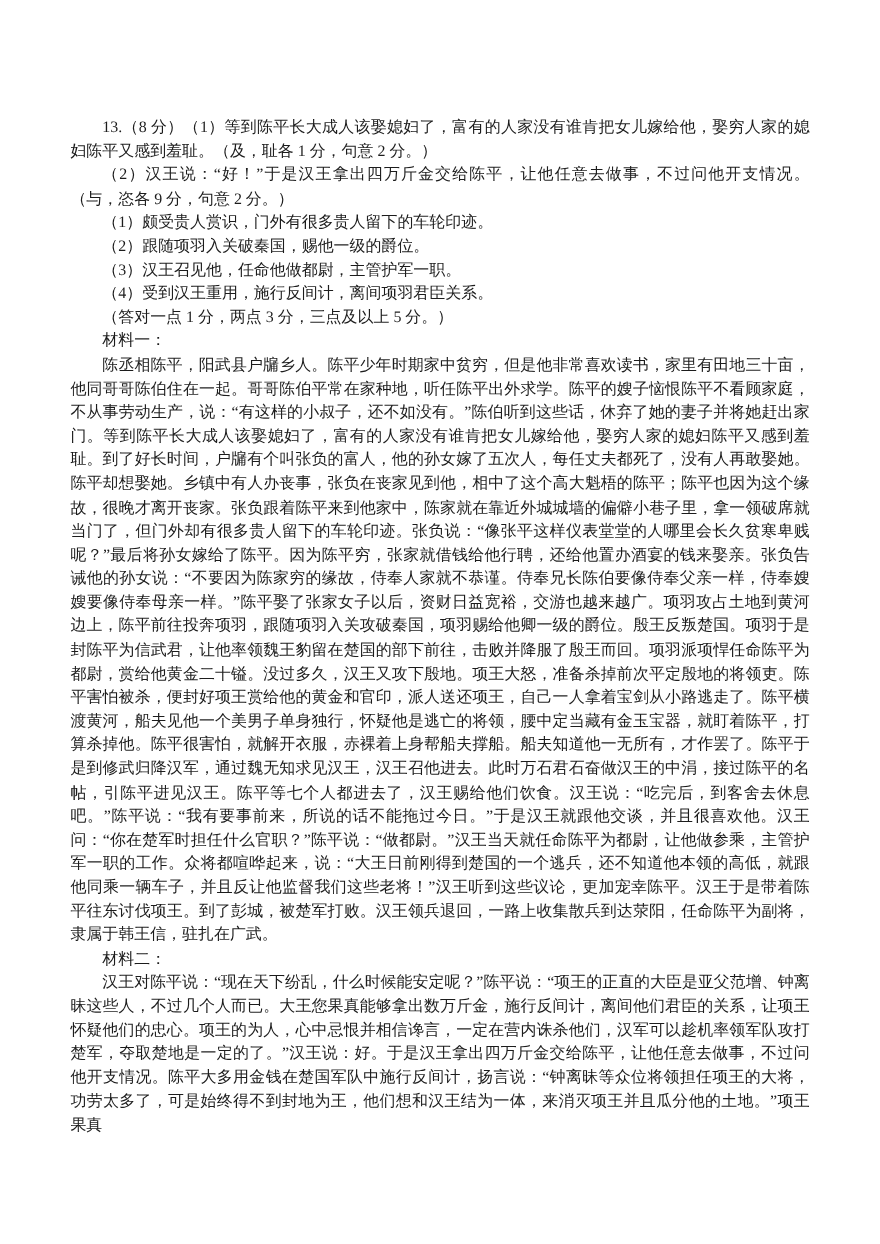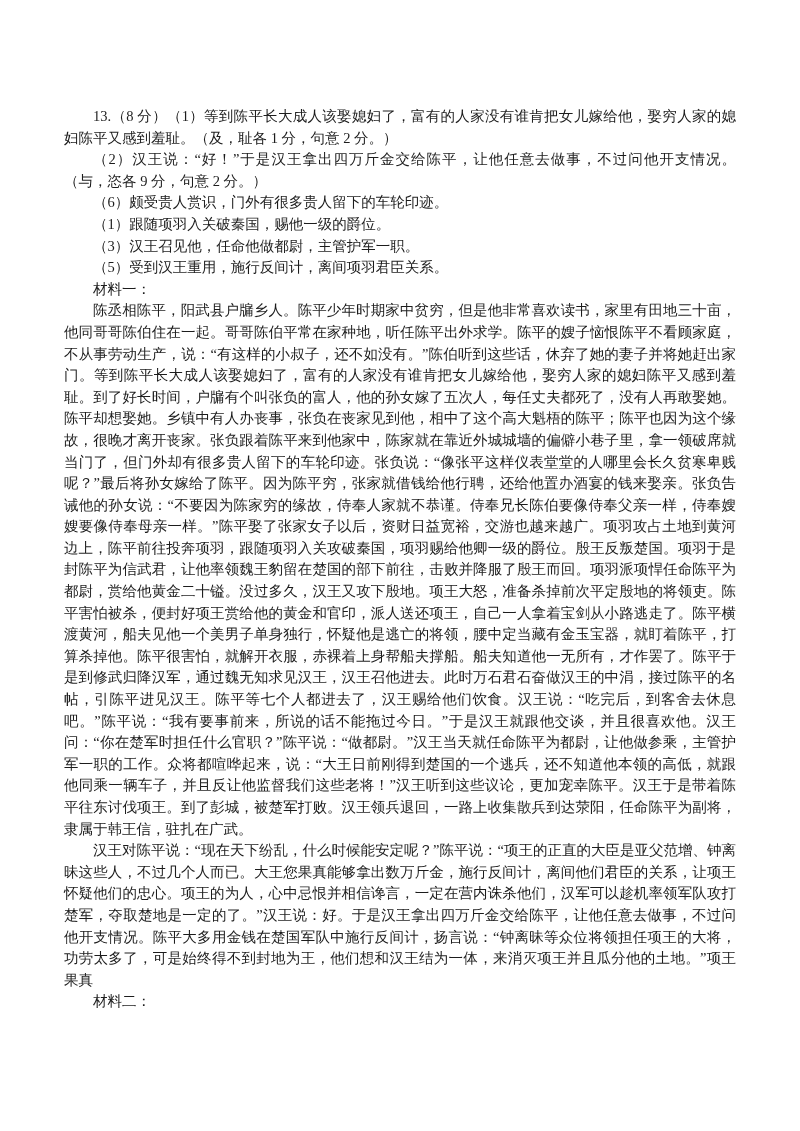--- a/index.html
+++ b/index.html
@@ -30,22 +30,23 @@
   .doc p.indent2 { text-indent: 2em; }
   .doc p.indent1 { text-indent: 1em; }
 </style>
 </head>
 <body>
 
 <div class="page">
   <div class="doc" id="doc-body">
       <p class="indent2">13.（8 分）（1）等到陈平长大成人该娶媳妇了，富有的人家没有谁肯把女儿嫁给他，娶穷人家的媳妇陈平又感到羞耻。（及，耻各 1 分，句意 2 分。）</p>
       <p class="indent2">（2）汉王说：“好！”于是汉王拿出四万斤金交给陈平，让他任意去做事，不过问他开支情况。（与，恣各 9 分，句意 2 分。）</p>
-      <p class="indent2">（6）颇受贵人赏识，门外有很多贵人留下的车轮印迹。</p>
-      <p class="indent2">（1）跟随项羽入关破秦国，赐他一级的爵位。</p>
+      <p class="indent2">（1）颇受贵人赏识，门外有很多贵人留下的车轮印迹。</p>
+      <p class="indent2">（2）跟随项羽入关破秦国，赐他一级的爵位。</p>
       <p class="indent2">（3）汉王召见他，任命他做都尉，主管护军一职。</p>
-      <p class="indent2">（5）受到汉王重用，施行反间计，离间项羽君臣关系。</p>
+      <p class="indent2">（4）受到汉王重用，施行反间计，离间项羽君臣关系。</p>
+      <p class="indent2">（答对一点 1 分，两点 3 分，三点及以上 5 分。）</p>
       <p class="indent2">材料一：</p>
       <p class="indent2">陈丞相陈平，阳武县户牖乡人。陈平少年时期家中贫穷，但是他非常喜欢读书，家里有田地三十亩，他同哥哥陈伯住在一起。哥哥陈伯平常在家种地，听任陈平出外求学。陈平的嫂子恼恨陈平不看顾家庭，不从事劳动生产，说：“有这样的小叔子，还不如没有。”陈伯听到这些话，休弃了她的妻子并将她赶出家门。等到陈平长大成人该娶媳妇了，富有的人家没有谁肯把女儿嫁给他，娶穷人家的媳妇陈平又感到羞耻。到了好长时间，户牖有个叫张负的富人，他的孙女嫁了五次人，每任丈夫都死了，没有人再敢娶她。陈平却想娶她。乡镇中有人办丧事，张负在丧家见到他，相中了这个高大魁梧的陈平；陈平也因为这个缘故，很晚才离开丧家。张负跟着陈平来到他家中，陈家就在靠近外城城墙的偏僻小巷子里，拿一领破席就当门了，但门外却有很多贵人留下的车轮印迹。张负说：“像张平这样仪表堂堂的人哪里会长久贫寒卑贱呢？”最后将孙女嫁给了陈平。因为陈平穷，张家就借钱给他行聘，还给他置办酒宴的钱来娶亲。张负告诫他的孙女说：“不要因为陈家穷的缘故，侍奉人家就不恭谨。侍奉兄长陈伯要像侍奉父亲一样，侍奉嫂嫂要像侍奉母亲一样。”陈平娶了张家女子以后，资财日益宽裕，交游也越来越广。项羽攻占土地到黄河边上，陈平前往投奔项羽，跟随项羽入关攻破秦国，项羽赐给他卿一级的爵位。殷王反叛楚国。项羽于是封陈平为信武君，让他率领魏王豹留在楚国的部下前往，击败并降服了殷王而回。项羽派项悍任命陈平为都尉，赏给他黄金二十镒。没过多久，汉王又攻下殷地。项王大怒，准备杀掉前次平定殷地的将领吏。陈平害怕被杀，便封好项王赏给他的黄金和官印，派人送还项王，自己一人拿着宝剑从小路逃走了。陈平横渡黄河，船夫见他一个美男子单身独行，怀疑他是逃亡的将领，腰中定当藏有金玉宝器，就盯着陈平，打算杀掉他。陈平很害怕，就解开衣服，赤裸着上身帮船夫撑船。船夫知道他一无所有，才作罢了。陈平于是到修武归降汉军，通过魏无知求见汉王，汉王召他进去。此时万石君石奋做汉王的中涓，接过陈平的名帖，引陈平进见汉王。陈平等七个人都进去了，汉王赐给他们饮食。汉王说：“吃完后，到客舍去休息吧。”陈平说：“我有要事前来，所说的话不能拖过今日。”于是汉王就跟他交谈，并且很喜欢他。汉王问：“你在楚军时担任什么官职？”陈平说：“做都尉。”汉王当天就任命陈平为都尉，让他做参乘，主管护军一职的工作。众将都喧哗起来，说：“大王日前刚得到楚国的一个逃兵，还不知道他本领的高低，就跟他同乘一辆车子，并且反让他监督我们这些老将！”汉王听到这些议论，更加宠幸陈平。汉王于是带着陈平往东讨伐项王。到了彭城，被楚军打败。汉王领兵退回，一路上收集散兵到达荥阳，任命陈平为副将，隶属于韩王信，驻扎在广武。</p>
+      <p class="indent2">材料二：</p>
       <p class="indent2">汉王对陈平说：“现在天下纷乱，什么时候能安定呢？”陈平说：“项王的正直的大臣是亚父范增、钟离昧这些人，不过几个人而已。大王您果真能够拿出数万斤金，施行反间计，离间他们君臣的关系，让项王怀疑他们的忠心。项王的为人，心中忌恨并相信谗言，一定在营内诛杀他们，汉军可以趁机率领军队攻打楚军，夺取楚地是一定的了。”汉王说：好。于是汉王拿出四万斤金交给陈平，让他任意去做事，不过问他开支情况。陈平大多用金钱在楚国军队中施行反间计，扬言说：“钟离昧等众位将领担任项王的大将，功劳太多了，可是始终得不到封地为王，他们想和汉王结为一体，来消灭项王并且瓜分他的土地。”项王果真</p>
-      <p class="indent2">材料二：</p>
     </div>
 </div>
 
 </body></html>

